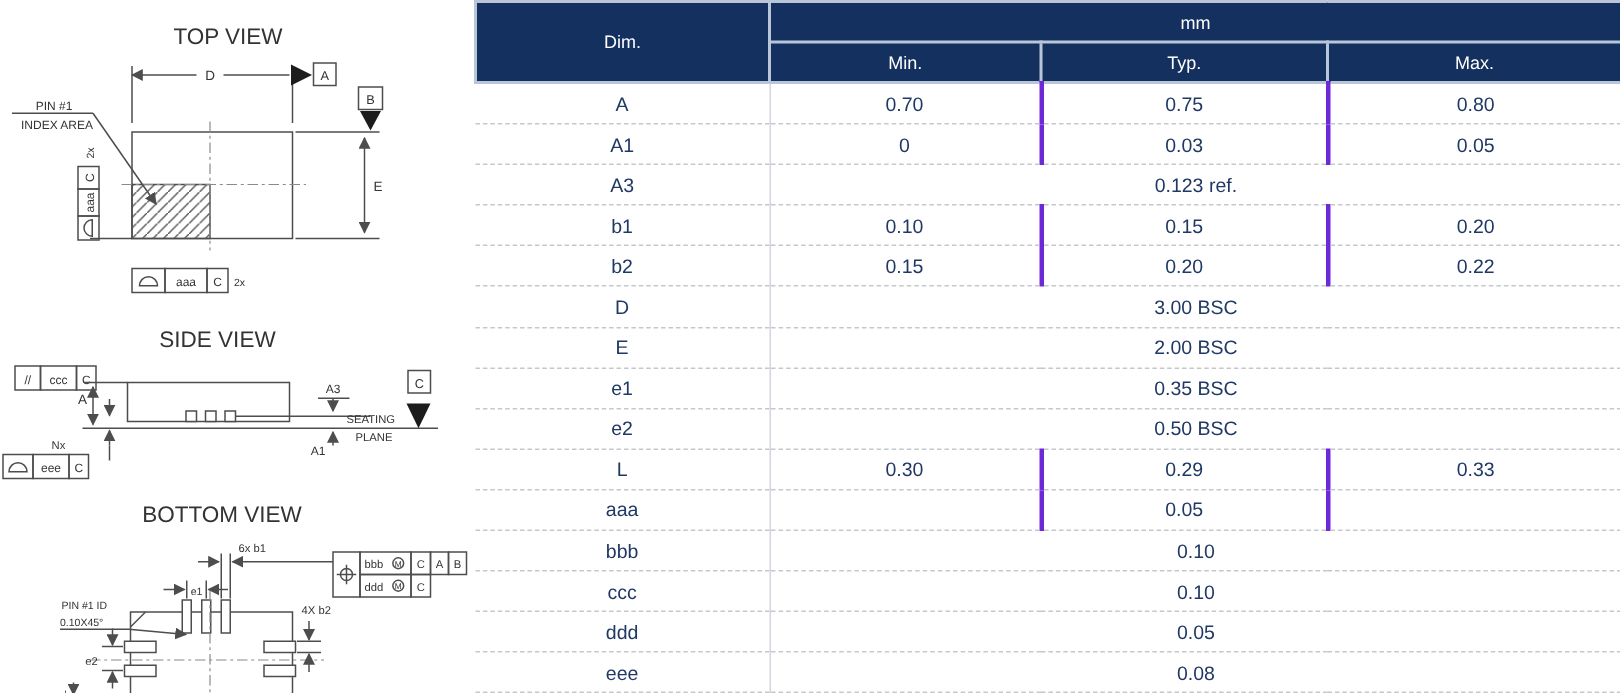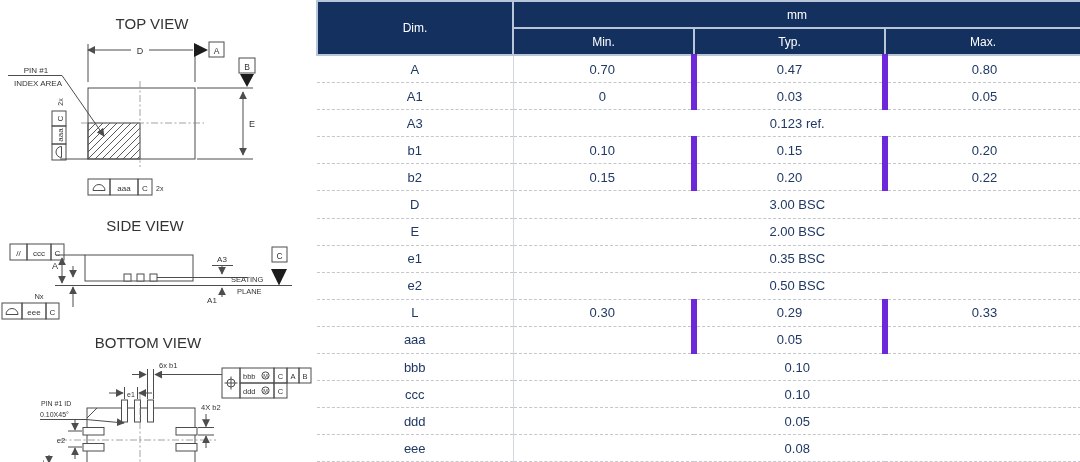--- a/index.html
+++ b/index.html
@@ -5,21 +5,21 @@
   html,body{margin:0;padding:0;background:#fff;}
   .page{position:relative;width:1080px;height:462px;background:#fff;overflow:hidden;
         font-family:"Liberation Sans",sans-serif;}
   .drawing-area{position:absolute;left:0;top:16px;width:316px;height:462px;background:#fff;}
   svg text{font-family:"Liberation Sans",sans-serif;fill:#333;}
   .tbl-wrap{position:absolute;left:316px;top:0;width:764px;height:462px;}
   table.dims{width:100%;border-collapse:collapse;table-layout:fixed;font-size:13px;}
   table.dims thead th{background:#14305e;color:#ffffff;font-weight:normal;
         border:2px solid #b9c6d9;height:25px;padding:0;font-size:12px;}
   table.dims tbody td{height:26.1px;text-align:center;color:#1f3864;padding:0;
-        border-bottom:1px dashed #c4c7cc;border-right:6px solid #6d28d9;background:#fff;}
+        border-bottom:1px dashed #c4c7cc;border-right:3px solid #6d28d9;background:#fff;}
   table.dims tbody td:last-child{border-right:none;}
   table.dims tbody td.dimc{border-right:1px solid #d2d6dd;}
 </style>
 </head>
 <body>
 
 <div class="page">
 
   <div class="drawing-area">
     <svg width="316" height="462" viewBox="0 0 316 462">
@@ -249,21 +249,21 @@
         <tr>
           <th>Min.</th>
           <th>Typ.</th>
           <th>Max.</th>
         </tr>
       </thead>
       <tbody>
         <tr>
           <td class="dimc">A</td>
           <td>0.70</td>
-          <td>0.47</td>
+          <td>0.75</td>
           <td>0.80</td>
         </tr>
         <tr>
           <td class="dimc">A1</td>
           <td>0</td>
           <td>0.03</td>
           <td>0.05</td>
         </tr>
         <tr>
           <td class="dimc">A3</td>

